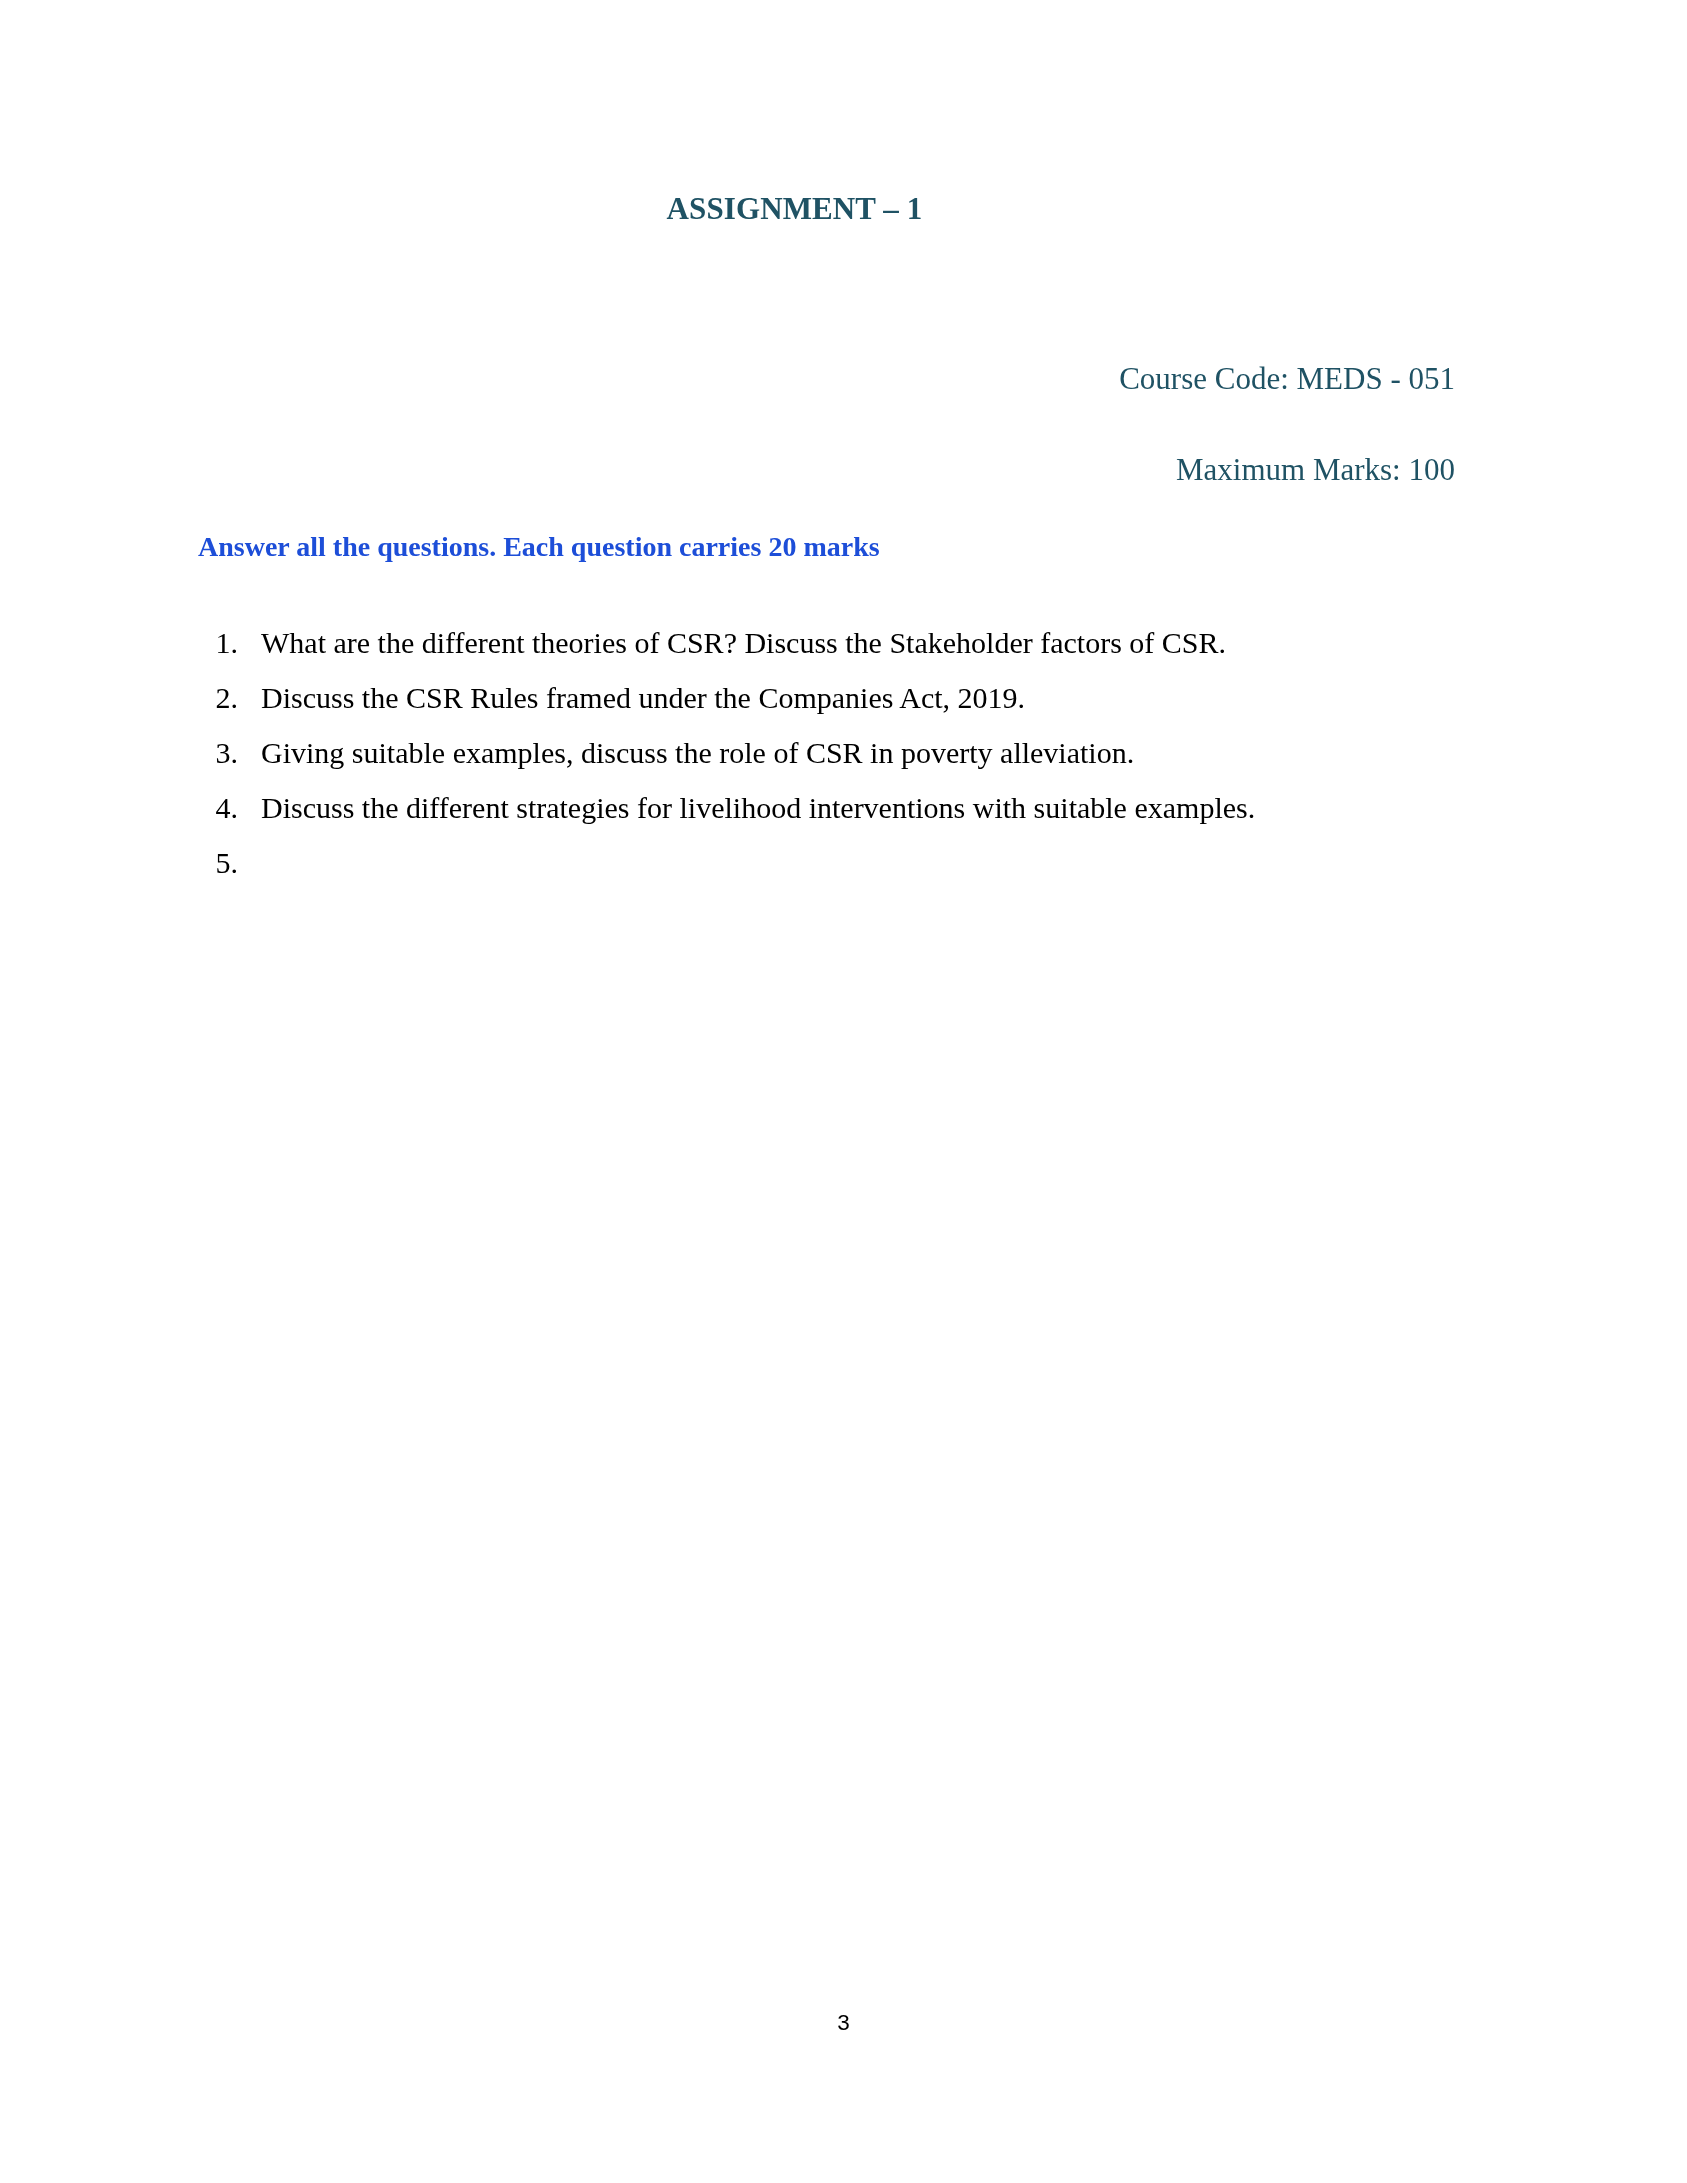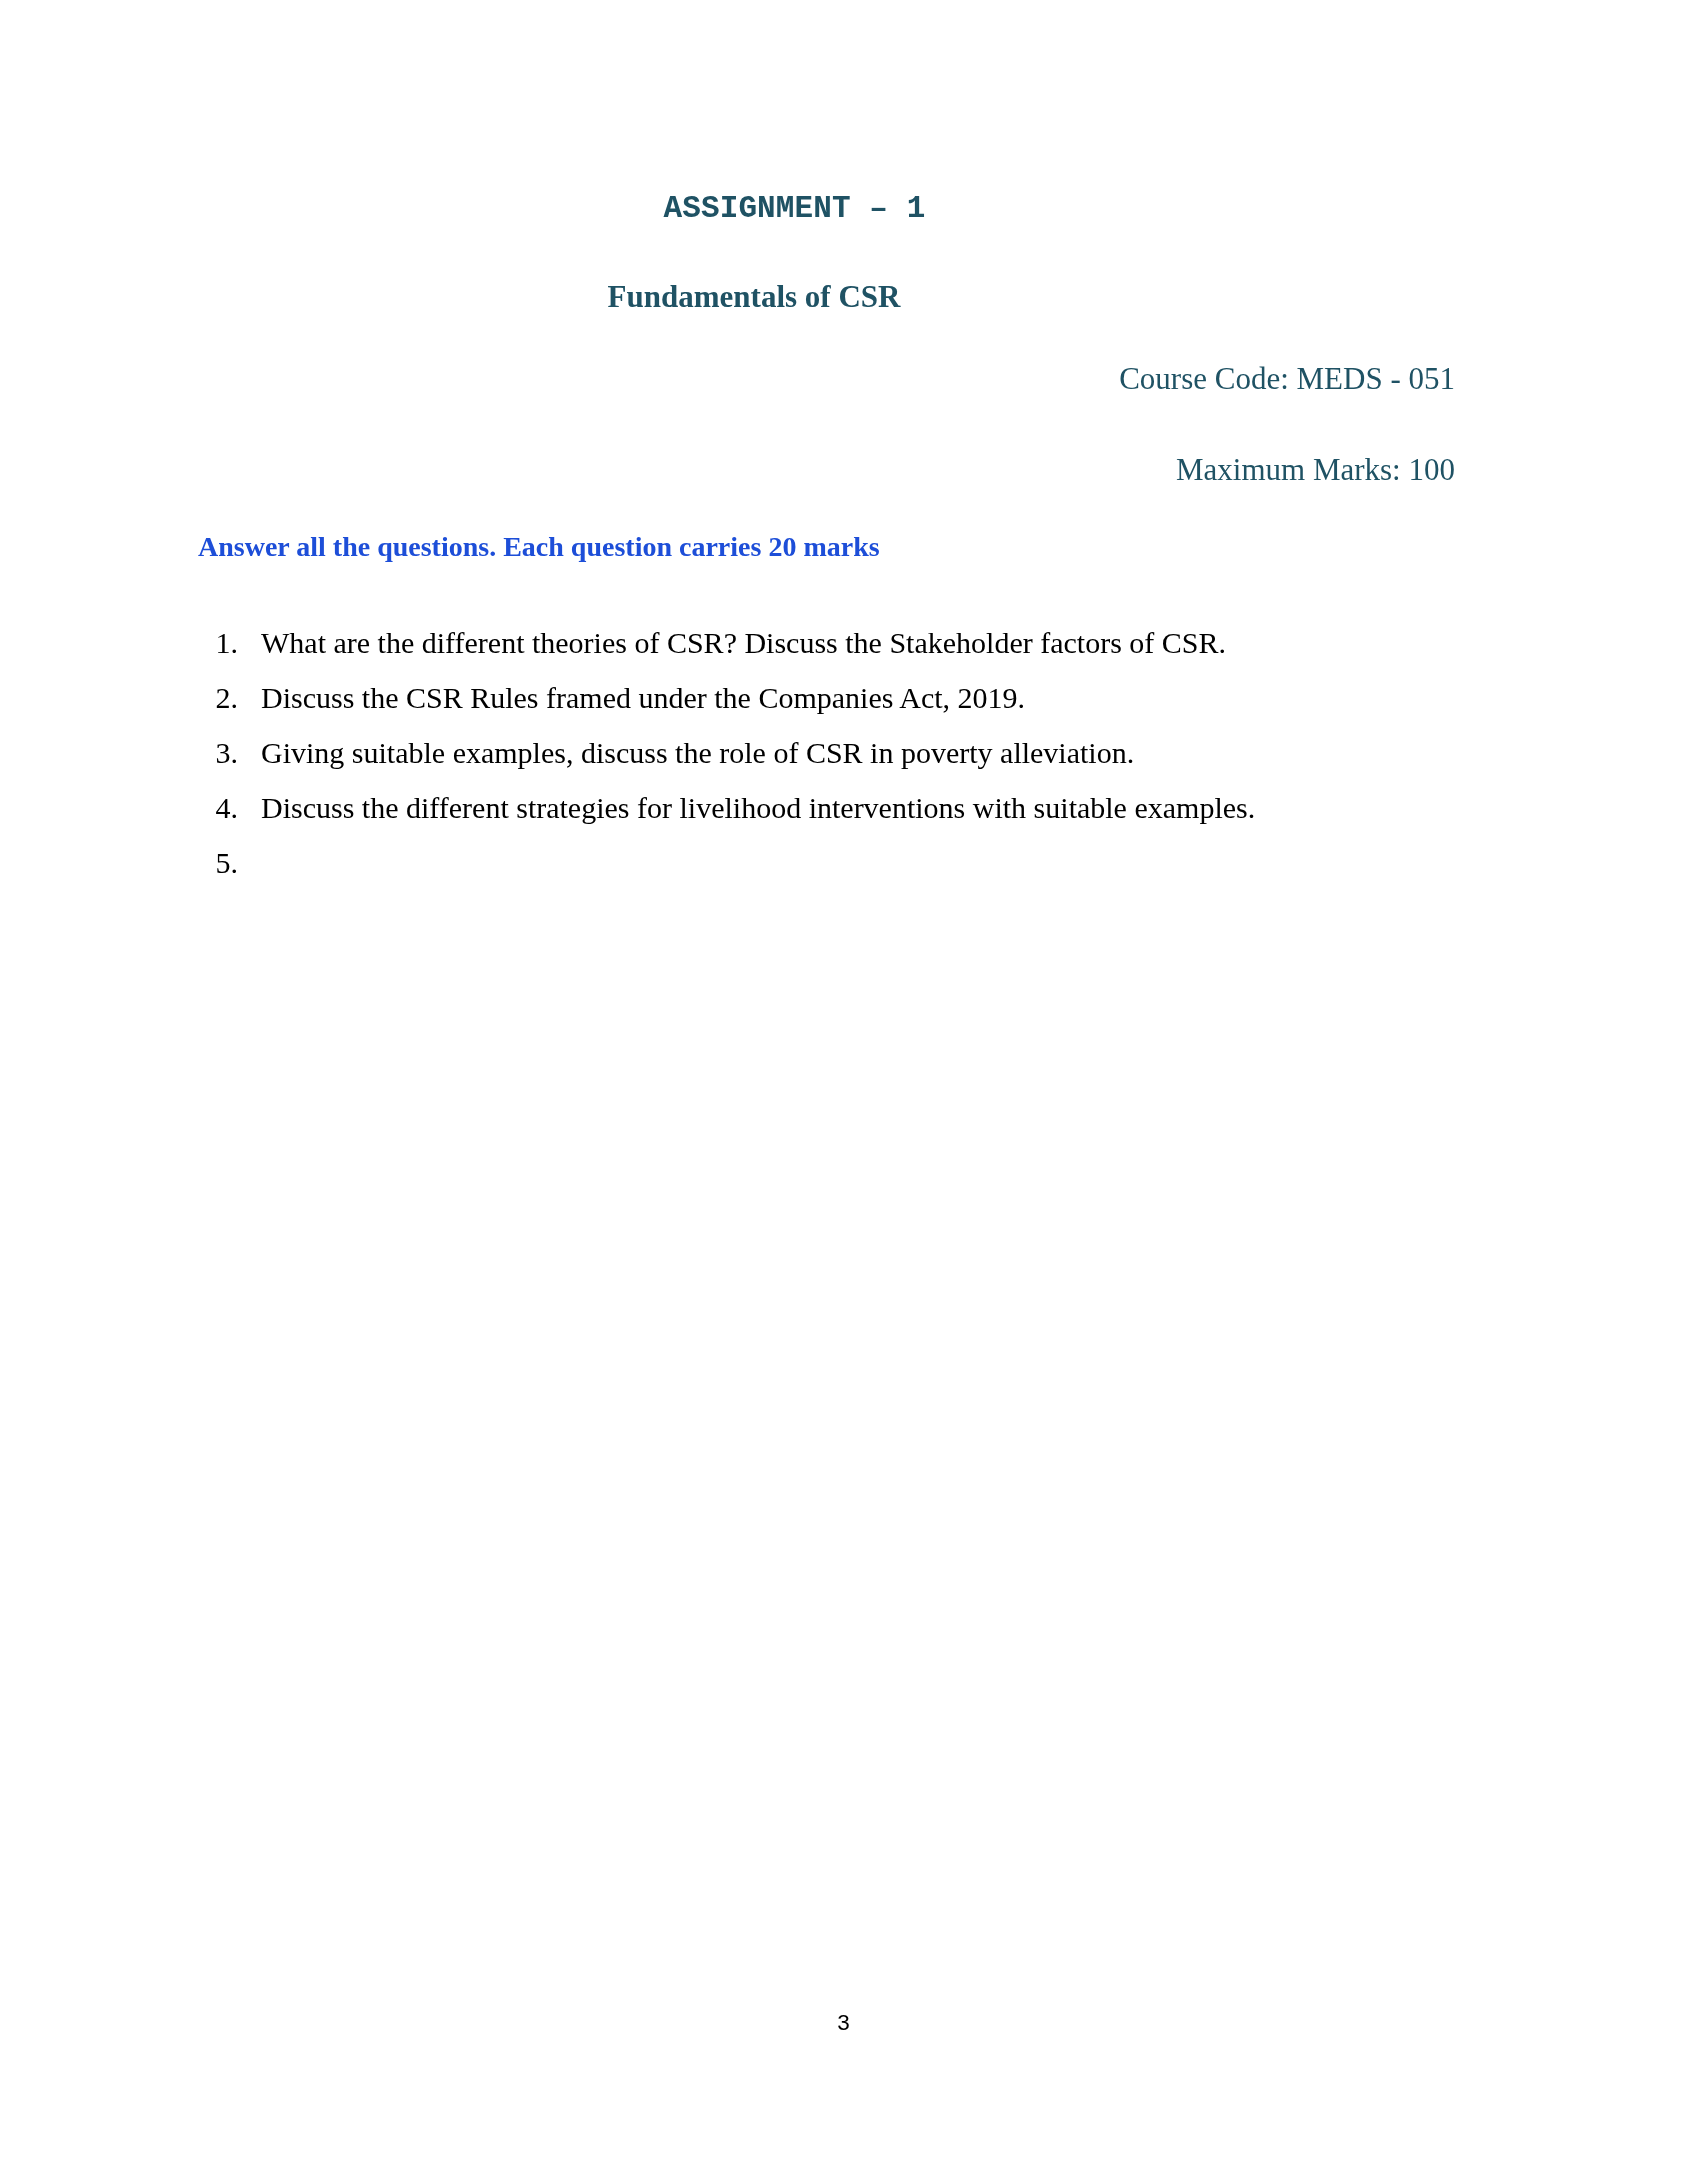--- a/index.html
+++ b/index.html
@@ -23,21 +23,20 @@
     left: 0;
     top: 191px;
     width: 1687px;
     text-align: center;
     font-size: 31px;
     font-weight: bold;
     color: #1f5264;
     letter-spacing: 0.1px;
     padding-right: 98px;
     box-sizing: border-box;
-    font-family: Liberation Mono, monospace;
   }
 
   .doc-subtitle {
     position: absolute;
     left: 0;
     top: 279px;
     width: 1687px;
     text-align: center;
     font-size: 31px;
     font-weight: bold;
@@ -116,21 +115,20 @@
     color: #000000;
   }
 </style>
 </head>
 <body>
 
 <div class="page">
 
   <div class="doc-title">ASSIGNMENT – 1</div>
 
-  <div class="doc-subtitle">Fundamentals of CSR</div>
 
   <div class="meta-line meta-course">Course Code: MEDS - 051</div>
 
   <div class="meta-line meta-marks">Maximum Marks: 100</div>
 
   <div class="instruction">Answer all the questions. Each question carries 20 marks</div>
 
   <ol class="question-list">
     <li class="question-item">
       <span class="q-number">1.</span>

